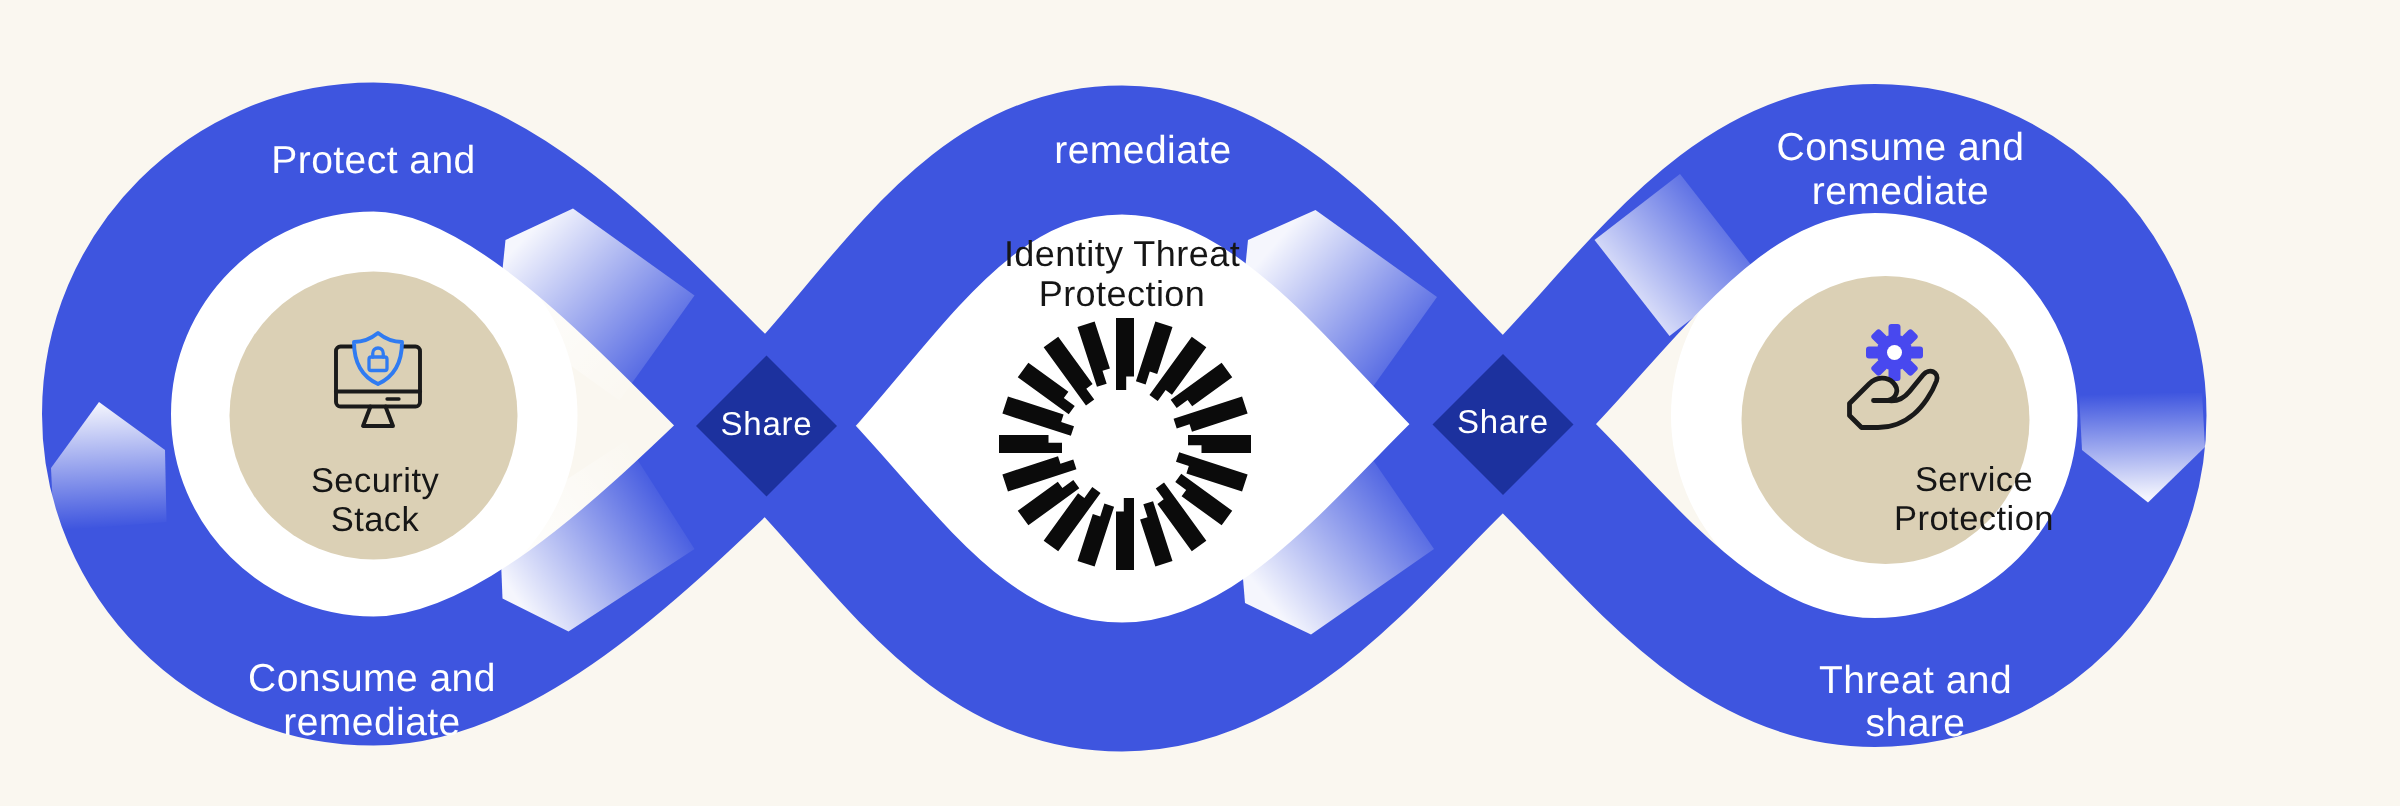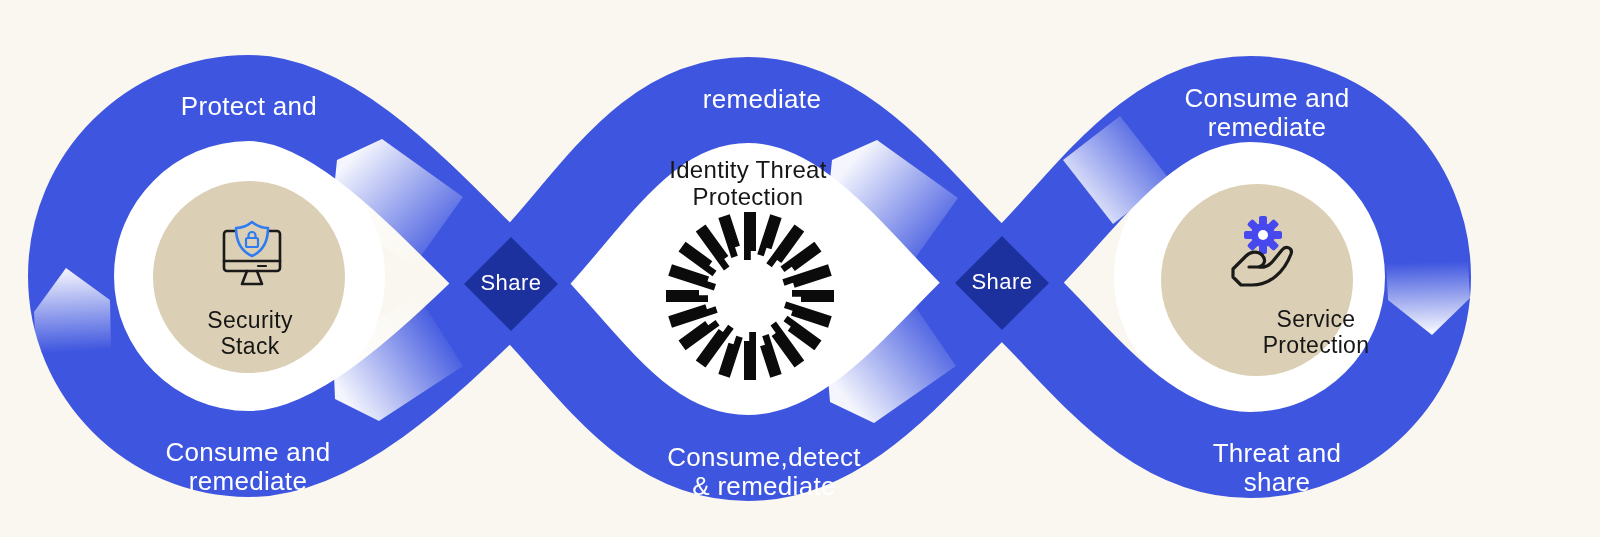--- a/index.html
+++ b/index.html
@@ -149,24 +149,20 @@
   <div class="lbl white" style="left:249px;top:107px">
     <span>Protect and</span>
   </div>
   <div class="lbl white" style="left:248px;top:467px">
     <span>Consume and</span>
     <span>remediate</span>
   </div>
   <div class="lbl white" style="left:762px;top:100px">
     <span>remediate</span>
   </div>
-  <div class="lbl white" style="left:764px;top:472px">
-    <span>Consume,detect</span>
-    <span>&amp; remediate</span>
-  </div>
   <div class="lbl white" style="left:1267px;top:113px">
     <span>Consume and</span>
     <span>remediate</span>
   </div>
   <div class="lbl white" style="left:1277px;top:468px">
     <span>Threat and</span>
     <span>share</span>
   </div>
 
   <div class="lbl share" style="left:511px;top:283px">

